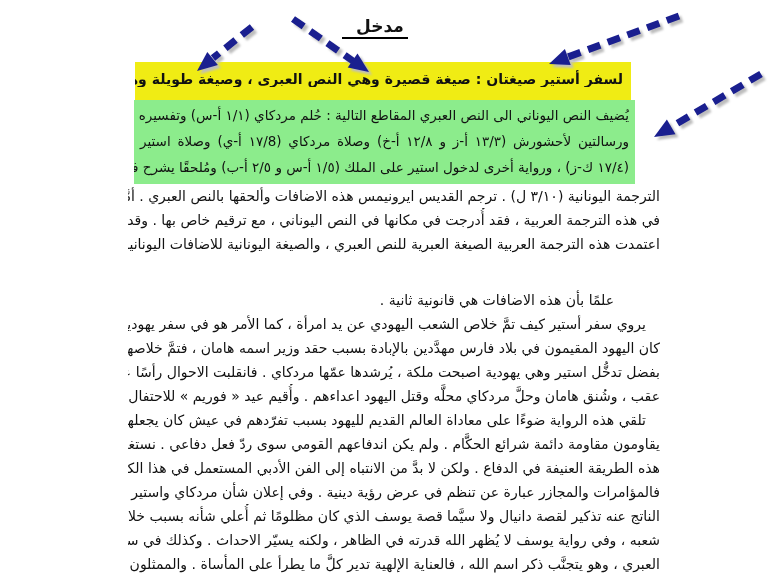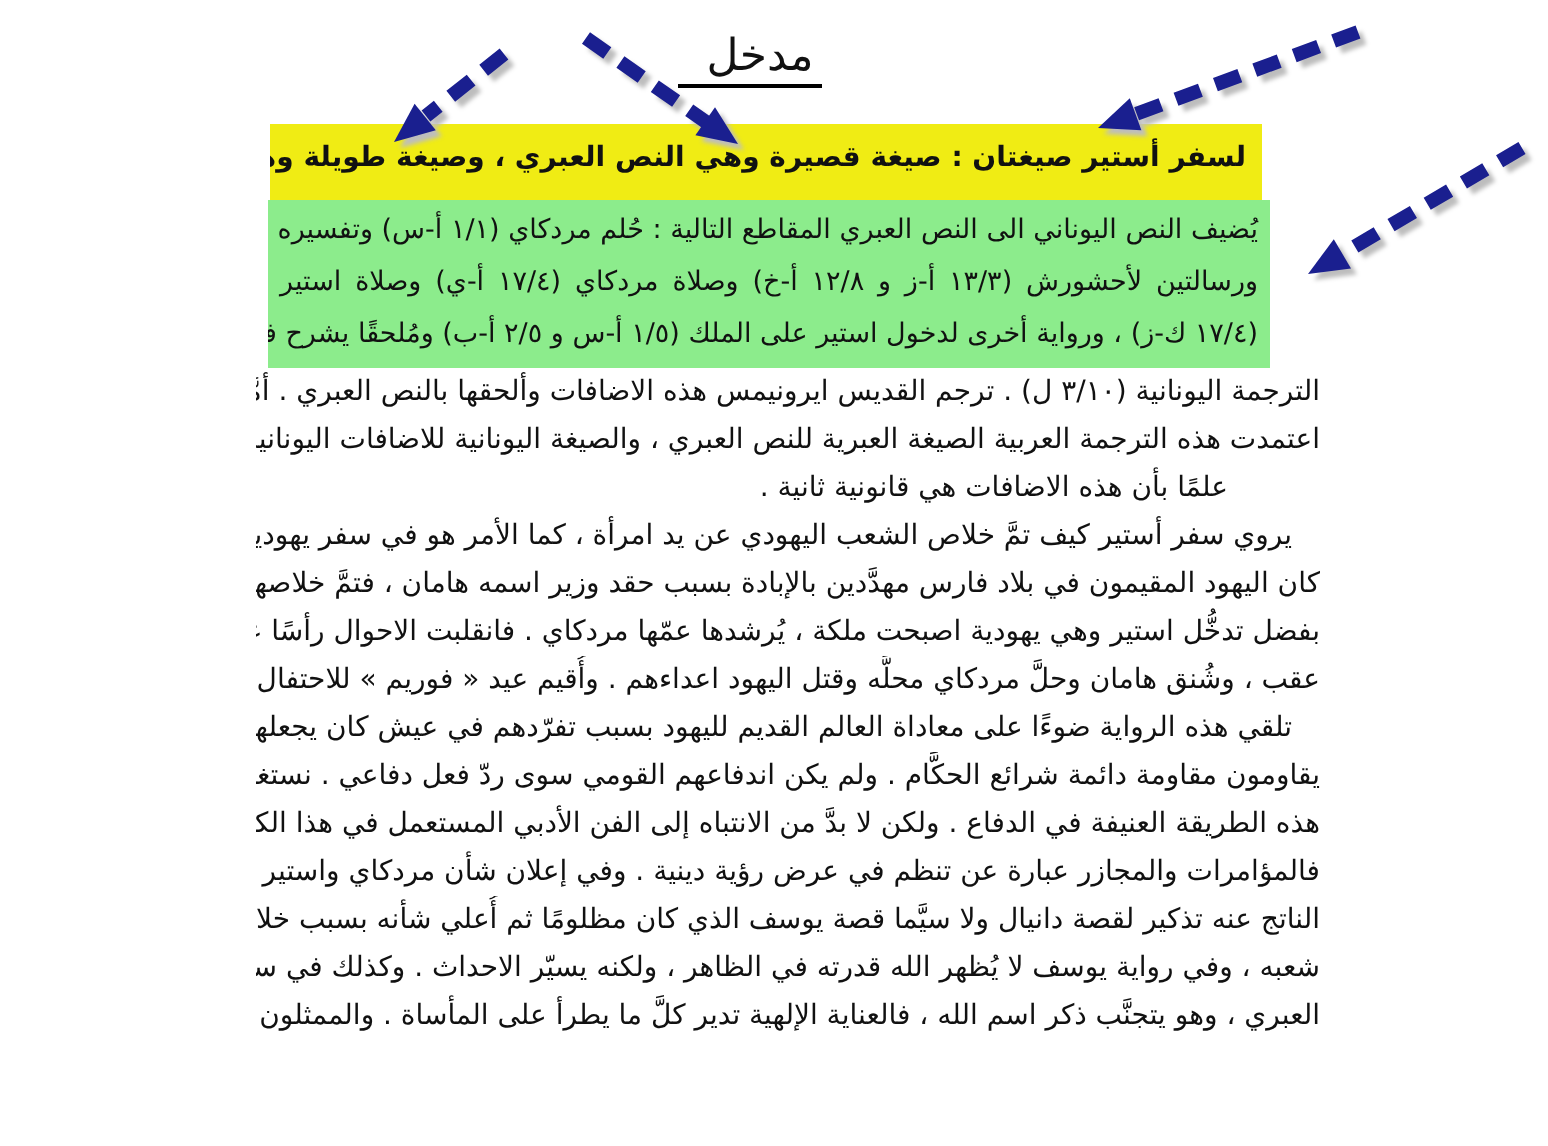--- a/index.html
+++ b/index.html
@@ -18,21 +18,21 @@
     font-family:"DejaVu Sans", sans-serif;
     color:var(--ink);
   }
   .title-wrap{
     position:absolute;top:16px;left:0;width:774px;
     text-align:center;
     transform:translateX(-12px);
   }
   .page-title{
     display:inline-block;
-    font-size:22px;font-weight:normal;
+    font-size:17px;font-weight:bold;
     border-bottom:2px solid #000;
     padding:0 4px 1px 14px;
   }
   .yellow-wrap{
     position:absolute;top:62px;left:135px;width:496px;height:38px;
     background:var(--yellow);
     direction:rtl;
   }
   .yellow-line{
     padding:9px 8px 0 8px;
@@ -57,21 +57,21 @@
     position:absolute;top:184px;left:128px;width:532px;
     direction:rtl;
   }
   .line{
     height:24px;line-height:24px;
     font-size:14px;
     white-space:nowrap;overflow:hidden;
     text-align:justify;text-align-last:justify;
   }
   .line.short{
-    text-align:right;text-align-last:right;
+    text-align:right;text-align-last:right;margin-top:32px;
   }
   .line.indent-right{padding-right:46px;}
   .line.para-start{padding-right:14px;}
   .arrows-svg{
     position:absolute;top:0;left:0;z-index:5;
     pointer-events:none;
   }
   .arrow{
     filter:drop-shadow(3px 3px 1px #bdbdbd);
   }
@@ -89,26 +89,27 @@
   <div class="title-wrap">
     <span class="page-title">مدخل</span>
   </div>
 
   <div class="yellow-wrap">
     <div class="yellow-line">لسفر أستير صيغتان : صيغة قصيرة وهي النص العبري ، وصيغة طويلة وهي النص اليوناني .</div>
   </div>
 
   <div class="green-wrap">
     <div class="green-line">يُضيف النص اليوناني الى النص العبري المقاطع التالية : حُلم مردكاي (١/١ أ-س) وتفسيره (٣/١٠ د-ل)</div>
-    <div class="green-line">ورسالتين لأحشورش (١٣/٣ أ-ز و ١٢/٨ أ-خ) وصلاة مردكاي (١٧/٤ أ-ي) وصلاة استير</div>
+    <div class="green-line">ورسالتين لأحشورش (١٣/٣ أ-ز و ١٢/٨ أ-خ) وصلاة مردكاي (١٧/8 أ-ي) وصلاة استير</div>
     <div class="green-line">(١٧/٤ ك-ز) ، ورواية أخرى لدخول استير على الملك (١/٥ أ-س و ٢/٥ أ-ب) ومُلحقًا يشرح فيه اصل</div>
   </div>
 
   <div class="body-wrap">
     <div class="line">الترجمة اليونانية (٣/١٠ ل) . ترجم القديس ايرونيمس هذه الاضافات وألحقها بالنص العبري . أمَّا</div>
+    <div class="line">في هذه الترجمة العربية ، فقد أُدرجت في مكانها في النص اليوناني ، مع ترقيم خاص بها . وقد</div>
     <div class="line">اعتمدت هذه الترجمة العربية الصيغة العبرية للنص العبري ، والصيغة اليونانية للاضافات اليونانية ،</div>
     <div class="line short indent-right">علمًا بأن هذه الاضافات هي قانونية ثانية .</div>
     <div class="line para-start">يروي سفر أستير كيف تمَّ خلاص الشعب اليهودي عن يد امرأة ، كما الأمر هو في سفر يهوديت .</div>
     <div class="line">كان اليهود المقيمون في بلاد فارس مهدَّدين بالإبادة بسبب حقد وزير اسمه هامان ، فتمَّ خلاصهم</div>
     <div class="line">بفضل تدخُّل استير وهي يهودية اصبحت ملكة ، يُرشدها عمّها مردكاي . فانقلبت الاحوال رأسًا على</div>
     <div class="line">عقب ، وشُنق هامان وحلَّ مردكاي محلَّه وقتل اليهود اعداءهم . وأُقيم عيد « فوريم » للاحتفال بذكرى</div>
     <div class="line para-start">تلقي هذه الرواية ضوءًا على معاداة العالم القديم لليهود بسبب تفرّدهم في عيش كان يجعلهم</div>
     <div class="line">يقاومون مقاومة دائمة شرائع الحكَّام . ولم يكن اندفاعهم القومي سوى ردّ فعل دفاعي . نستغرب اليوم</div>
     <div class="line">هذه الطريقة العنيفة في الدفاع . ولكن لا بدَّ من الانتباه إلى الفن الأدبي المستعمل في هذا الكتاب ،</div>
     <div class="line">فالمؤامرات والمجازر عبارة عن تنظم في عرض رؤية دينية . وفي إعلان شأن مردكاي واستير والخلاص</div>

